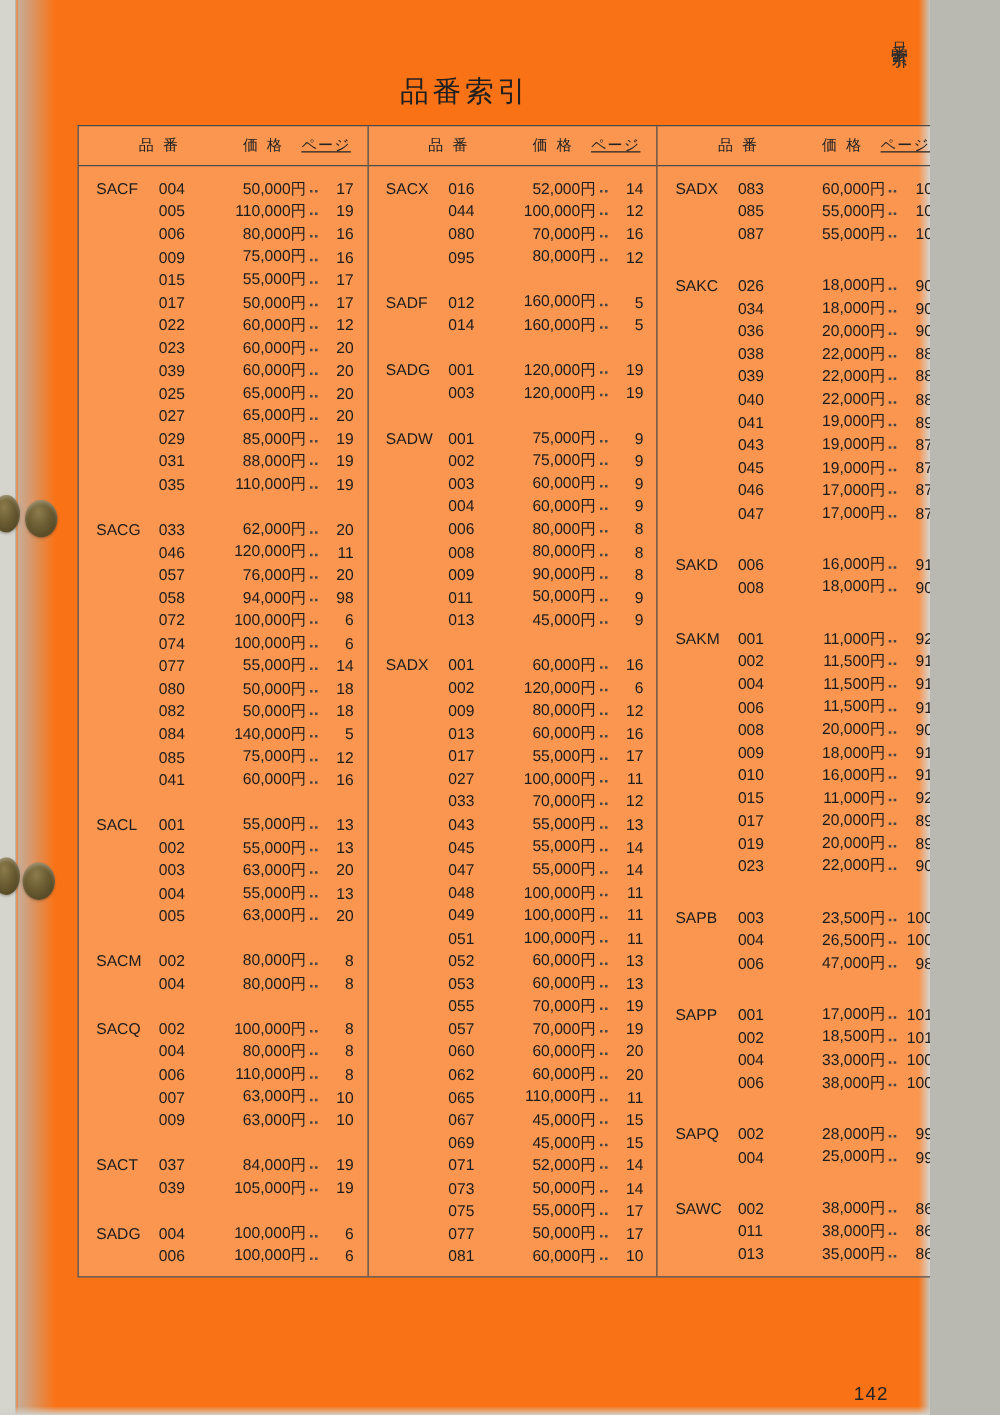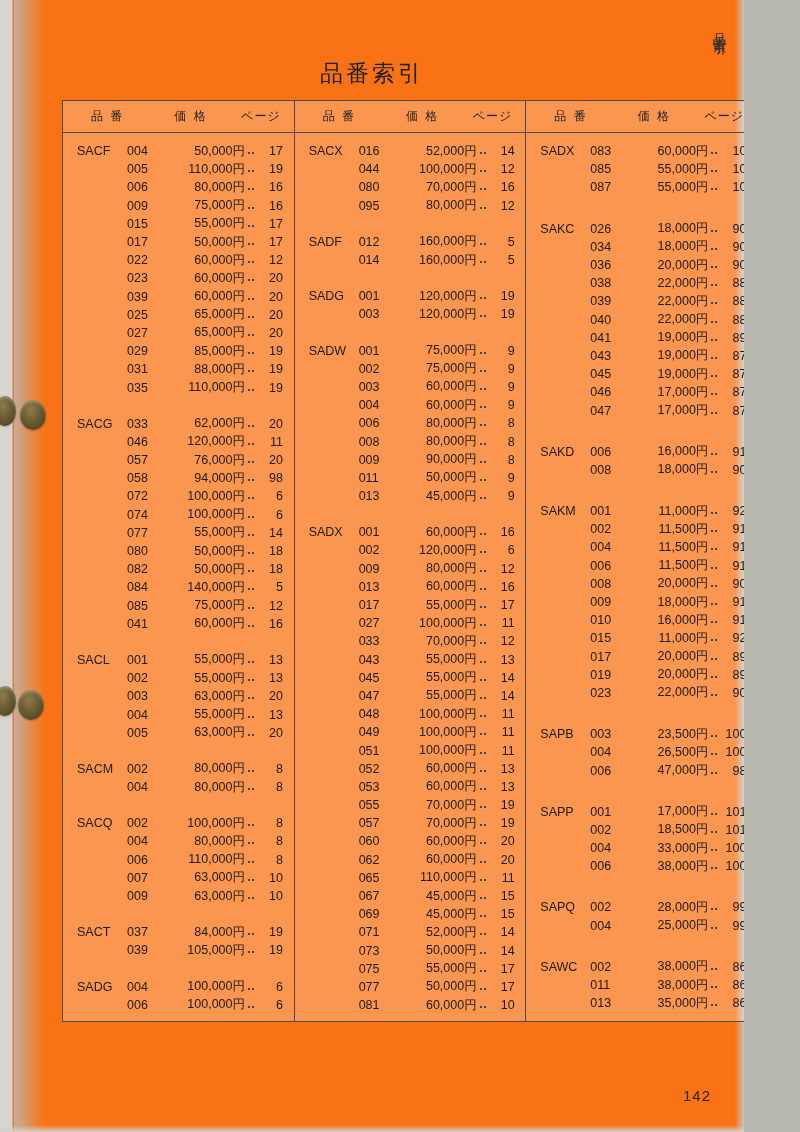--- a/index.html
+++ b/index.html
@@ -31,37 +31,37 @@
   .title { position:absolute; top:58px; left:0; width:100%; text-align:center;
     font-size:23px; font-weight:500; letter-spacing:3px; color:#1f1f1f; }
 
   .index-table { position:absolute; left:62px; top:100px; width:696px; height:922px;
     border:1.5px solid #4b4b4b; display:flex; background:rgba(255,255,255,.25); }
   .col { flex:1 1 0; display:flex; flex-direction:column; border-left:1px solid #4b4b4b; min-width:0; }
   .col:first-child { border-left:none; }
 
   .col-header { height:32px; flex:0 0 32px; border-bottom:1px solid #4b4b4b;
     display:flex; align-items:center; font-size:12px; color:#222; }
-  .h-code  { margin-left:28px; letter-spacing:2px; }
+  .h-code  { margin-left:48px; letter-spacing:2px; }
   .h-price { margin-left:50px; letter-spacing:2px; }
-  .h-page  { margin-left:auto; margin-right:13px; letter-spacing:1px; }
+  .h-page  { margin-left:auto; margin-right:13px; letter-spacing:1px;text-decoration:underline; }
 
   .col-body { flex:1; padding-top:9px; overflow:hidden; }
   .group { margin-bottom:18px; }
   .col:nth-child(3) .group { margin-bottom:23px; }
   .row { display:flex; align-items:center; height:18.2px; font-size:12.5px;
     color:#1c1c1c; padding:0 11px 0 14px; white-space:nowrap; }
   .c-prefix { width:50px; flex:0 0 50px; }
   .c-num    { width:34px; flex:0 0 34px; }
   .c-price  { width:84px; flex:0 0 84px; text-align:right; }
   .c-leader { flex:1 1 auto; border-bottom:2px dotted #454545; margin:0 3px;
     position:relative; top:2px; min-width:6px; }
   .c-page   { width:26px; flex:0 0 26px; text-align:right; }
 
-  .page-number { position:absolute; right:33px; bottom:28px; font-size:15px;
+  .page-number { position:absolute; right:33px; bottom:8px; font-size:15px;
     letter-spacing:1px; color:#262626; }
 </style>
 </head>
 <body>
 
 <div class="canvas">
   <div class="under-edge"></div>
   <div class="edge-shadow"></div>
   <div class="right-edge"></div>
   <div class="bottom-edge"></div>

